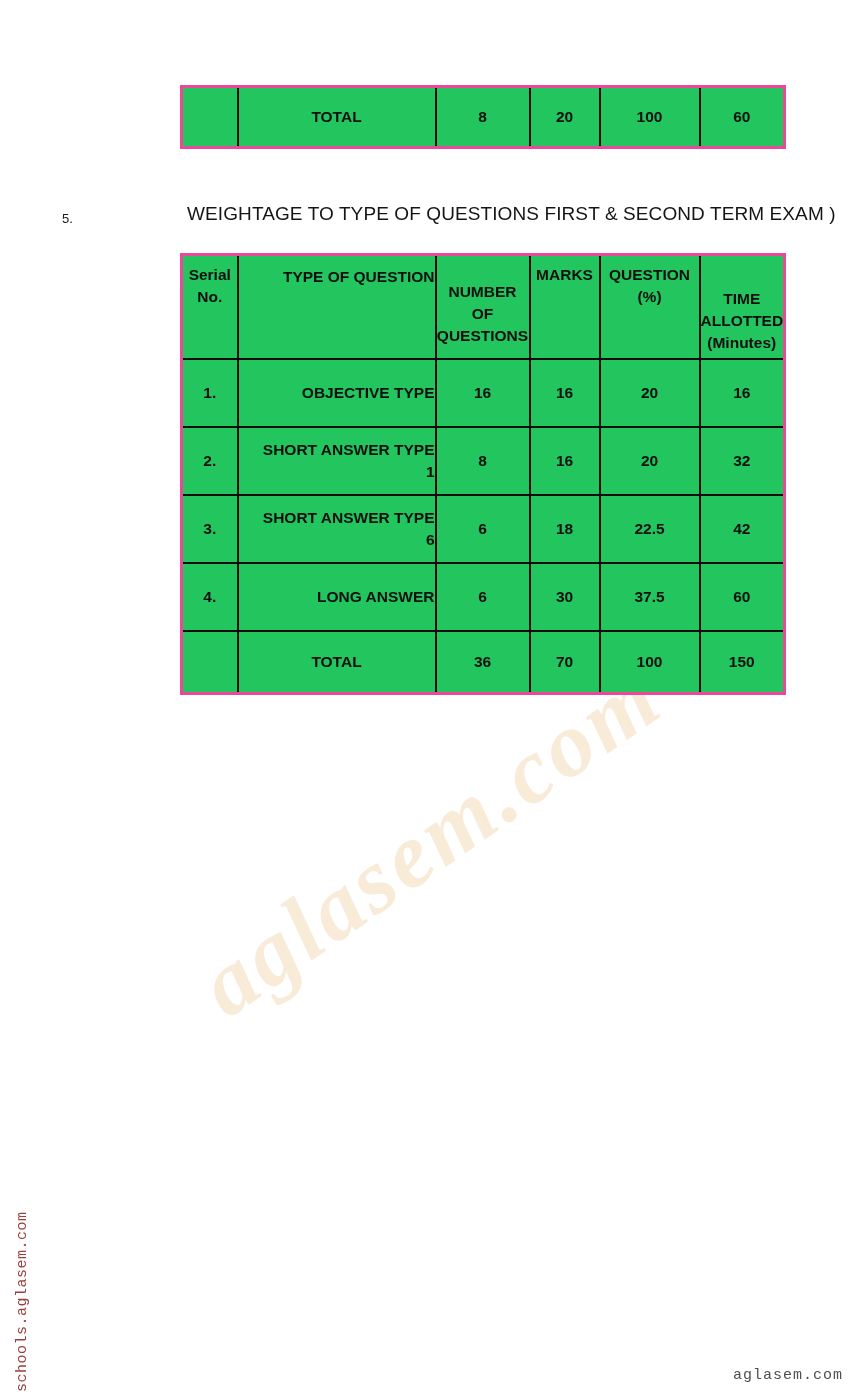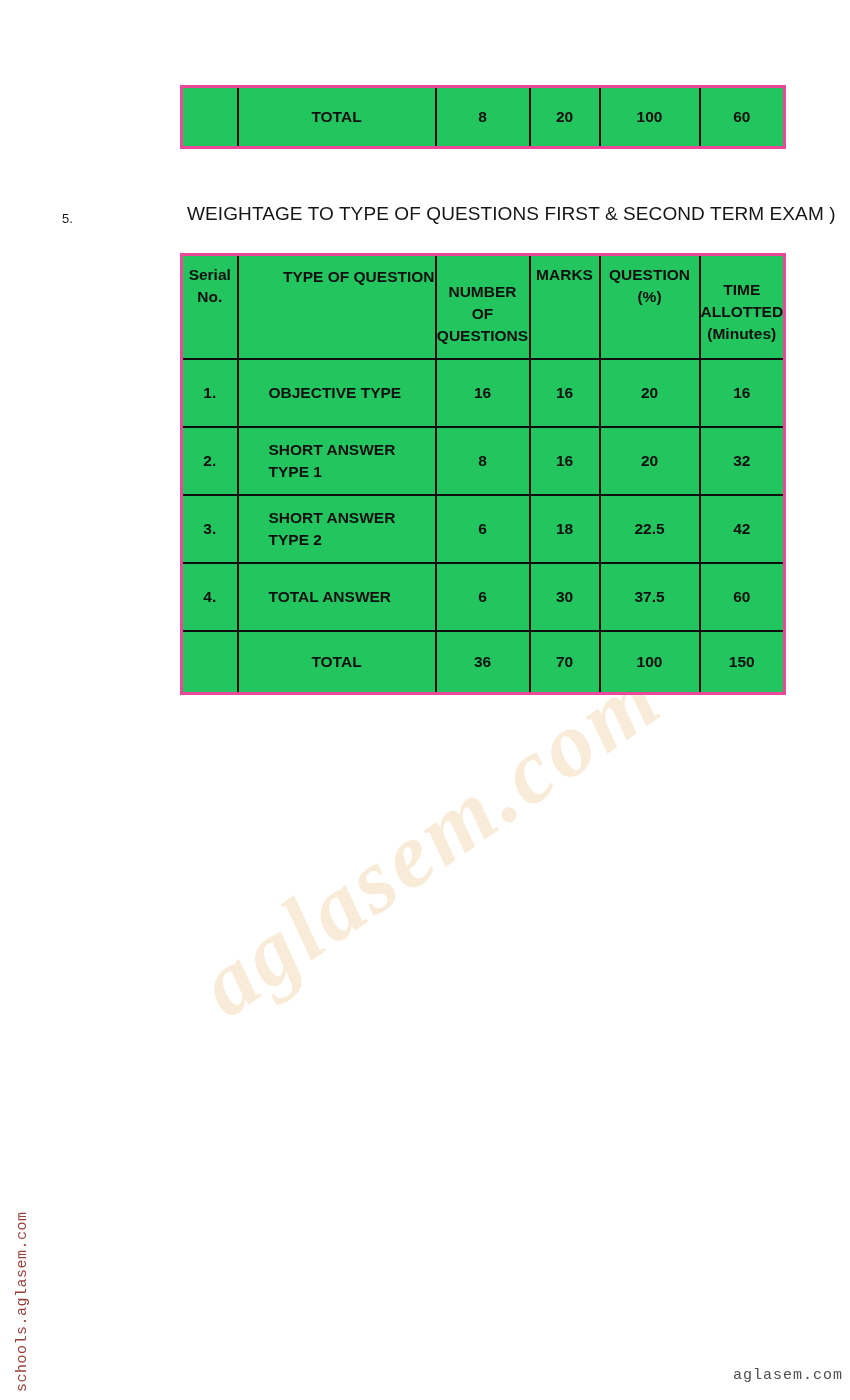--- a/index.html
+++ b/index.html
@@ -78,30 +78,30 @@
   col.w-number    { width: 94px; }
   col.w-marks     { width: 70px; }
   col.w-weightage { width: 100px; }
   col.w-time      { width: 85px; }
 
   .top-table tr       { height: 61px; }
   .main-table tr.hdr  { height: 104px; }
   .main-table tr.body { height: 68px; }
   .main-table tr.tot  { height: 63px; }
 
-  td.c-type { text-align: left; padding-left: 30px; }
+  td.c-type { text-align: right; padding-left: 14px; }
   td.c-type-center { text-align: center; padding-left: 0; }
 
   .hdr td { white-space: pre-line; }
   .hdr td.h-serial    { vertical-align: top; padding-top: 8px; }
   .hdr td.h-type      { vertical-align: top; padding-top: 10px; text-align: right; padding-left: 20px; white-space: nowrap; margin-top: 36px; }
   .hdr td.h-number    { vertical-align: bottom; padding-bottom: 11px; }
   .hdr td.h-marks     { vertical-align: top; padding-top: 8px; }
   .hdr td.h-weightage { vertical-align: top; padding-top: 8px; }
-  .hdr td.h-time      { vertical-align: bottom; padding-bottom: 13px; }
+  .hdr td.h-time      { vertical-align: bottom; padding-bottom: 4px; }
 
   
   .side-text {
     position: absolute;
     left: 14px; top: 1392px;
     transform: rotate(-90deg);
     transform-origin: 0 0;
     font-family: "Liberation Mono", monospace;
     font-size: 15px;
     letter-spacing: 0.5px;
@@ -187,29 +187,29 @@
     <tr class="body">
       <td>2.</td>
       <td class="c-type">SHORT ANSWER TYPE 1</td>
       <td>8</td>
       <td>16</td>
       <td>20</td>
       <td>32</td>
     </tr>
     <tr class="body">
       <td>3.</td>
-      <td class="c-type">SHORT ANSWER TYPE 2</td>
+      <td class="c-type">SHORT ANSWER TYPE 6</td>
       <td>6</td>
       <td>18</td>
       <td>22.5</td>
       <td>42</td>
     </tr>
     <tr class="body">
       <td>4.</td>
-      <td class="c-type">TOTAL ANSWER</td>
+      <td class="c-type">LONG ANSWER</td>
       <td>6</td>
       <td>30</td>
       <td>37.5</td>
       <td>60</td>
     </tr>
     <tr class="tot">
       <td></td>
       <td class="c-type-center">TOTAL</td>
       <td>36</td>
       <td>70</td>

